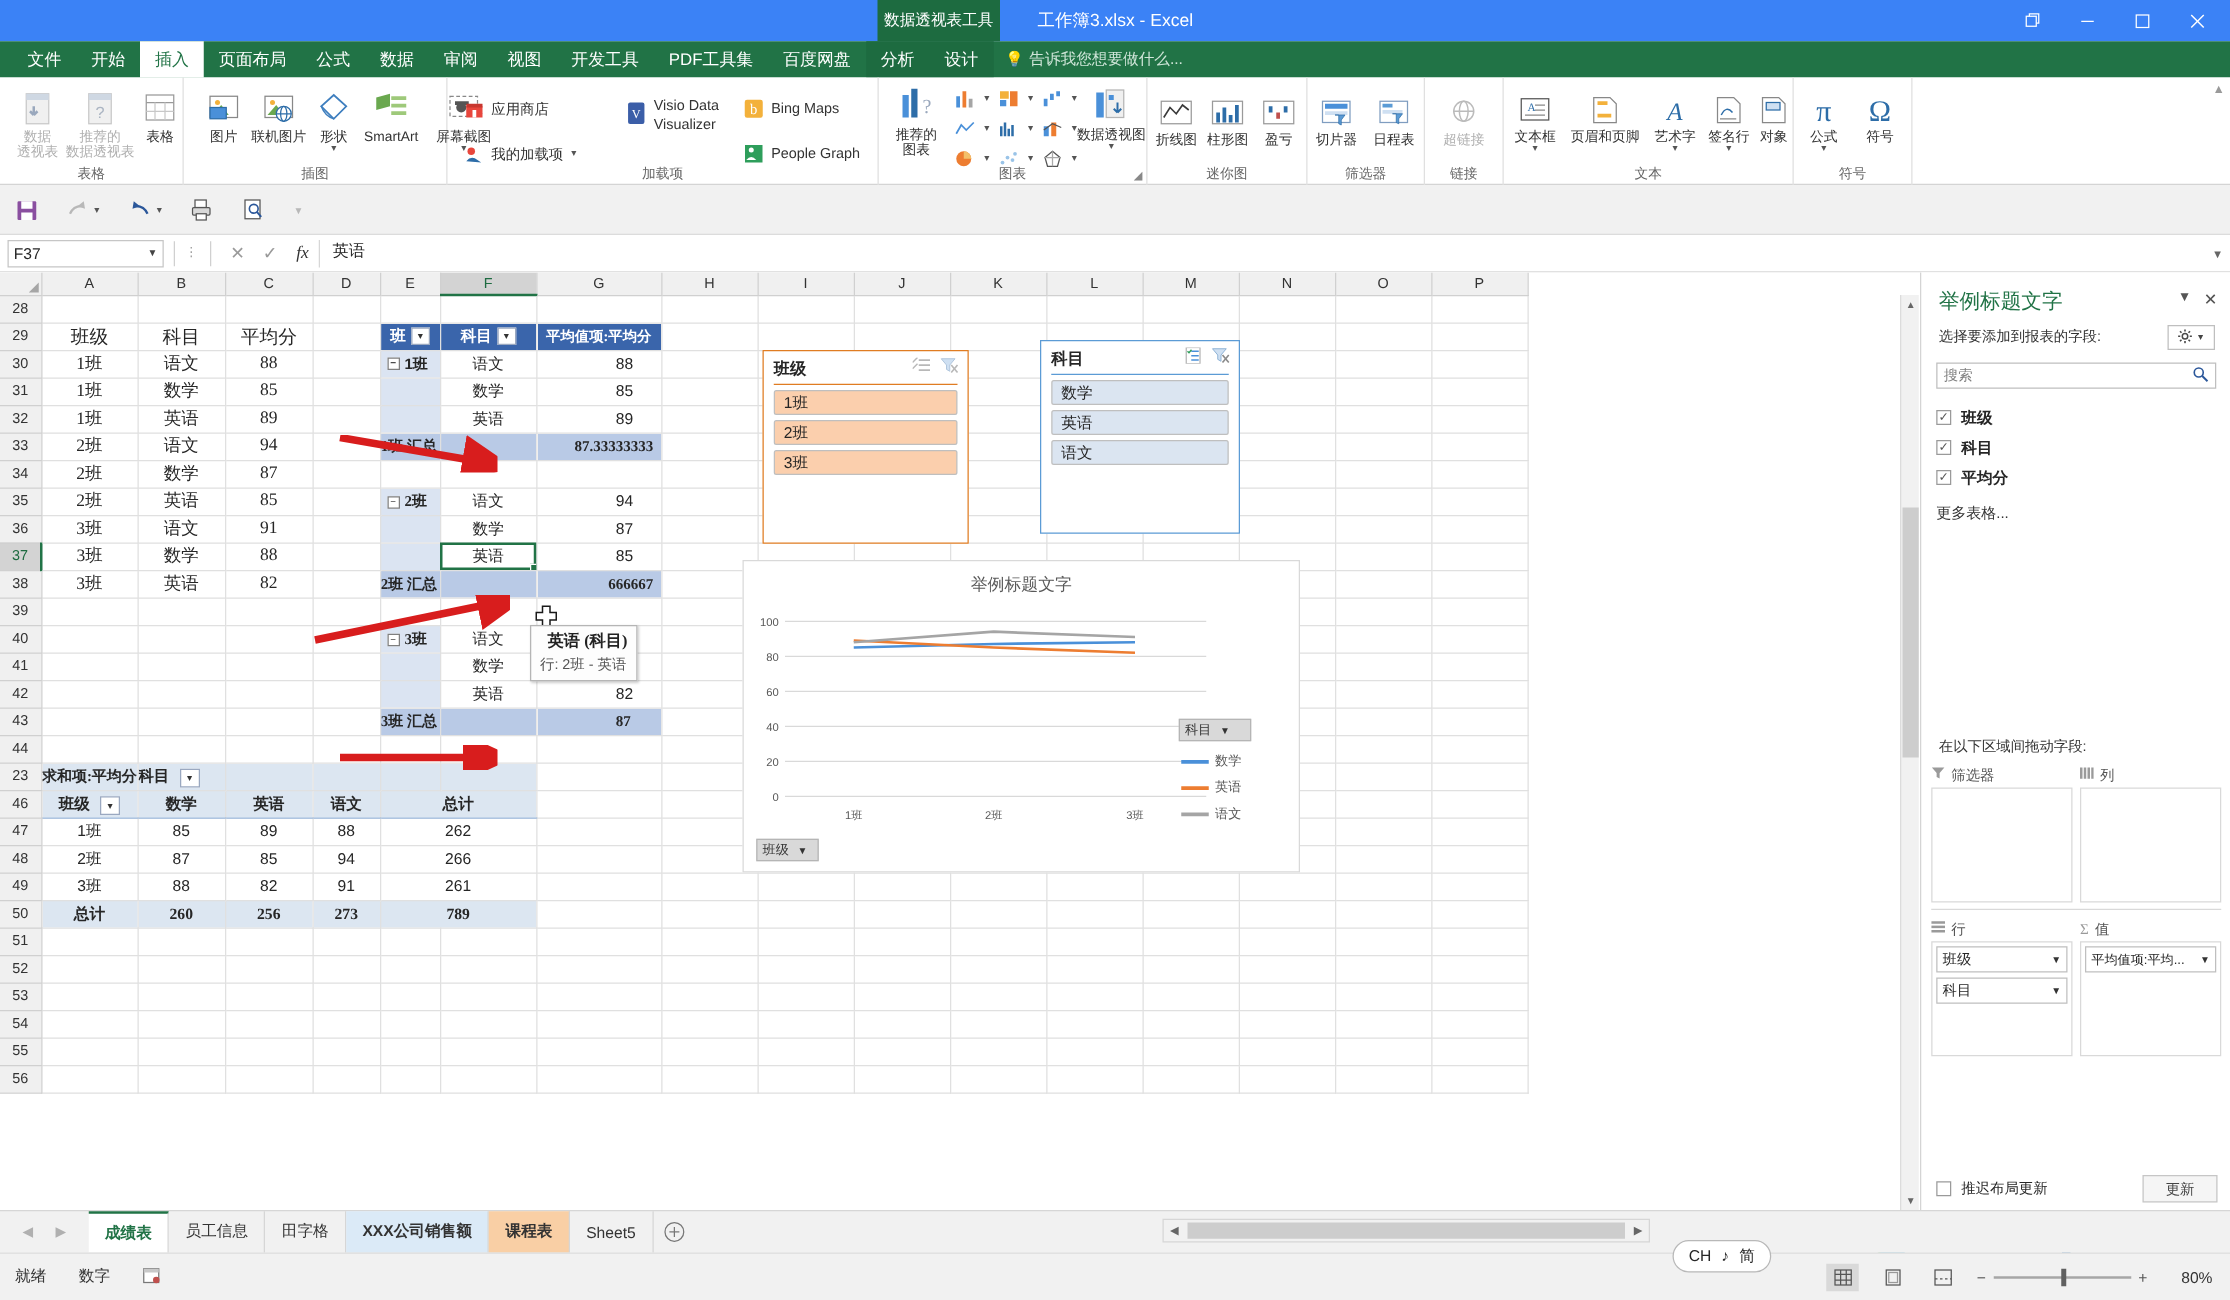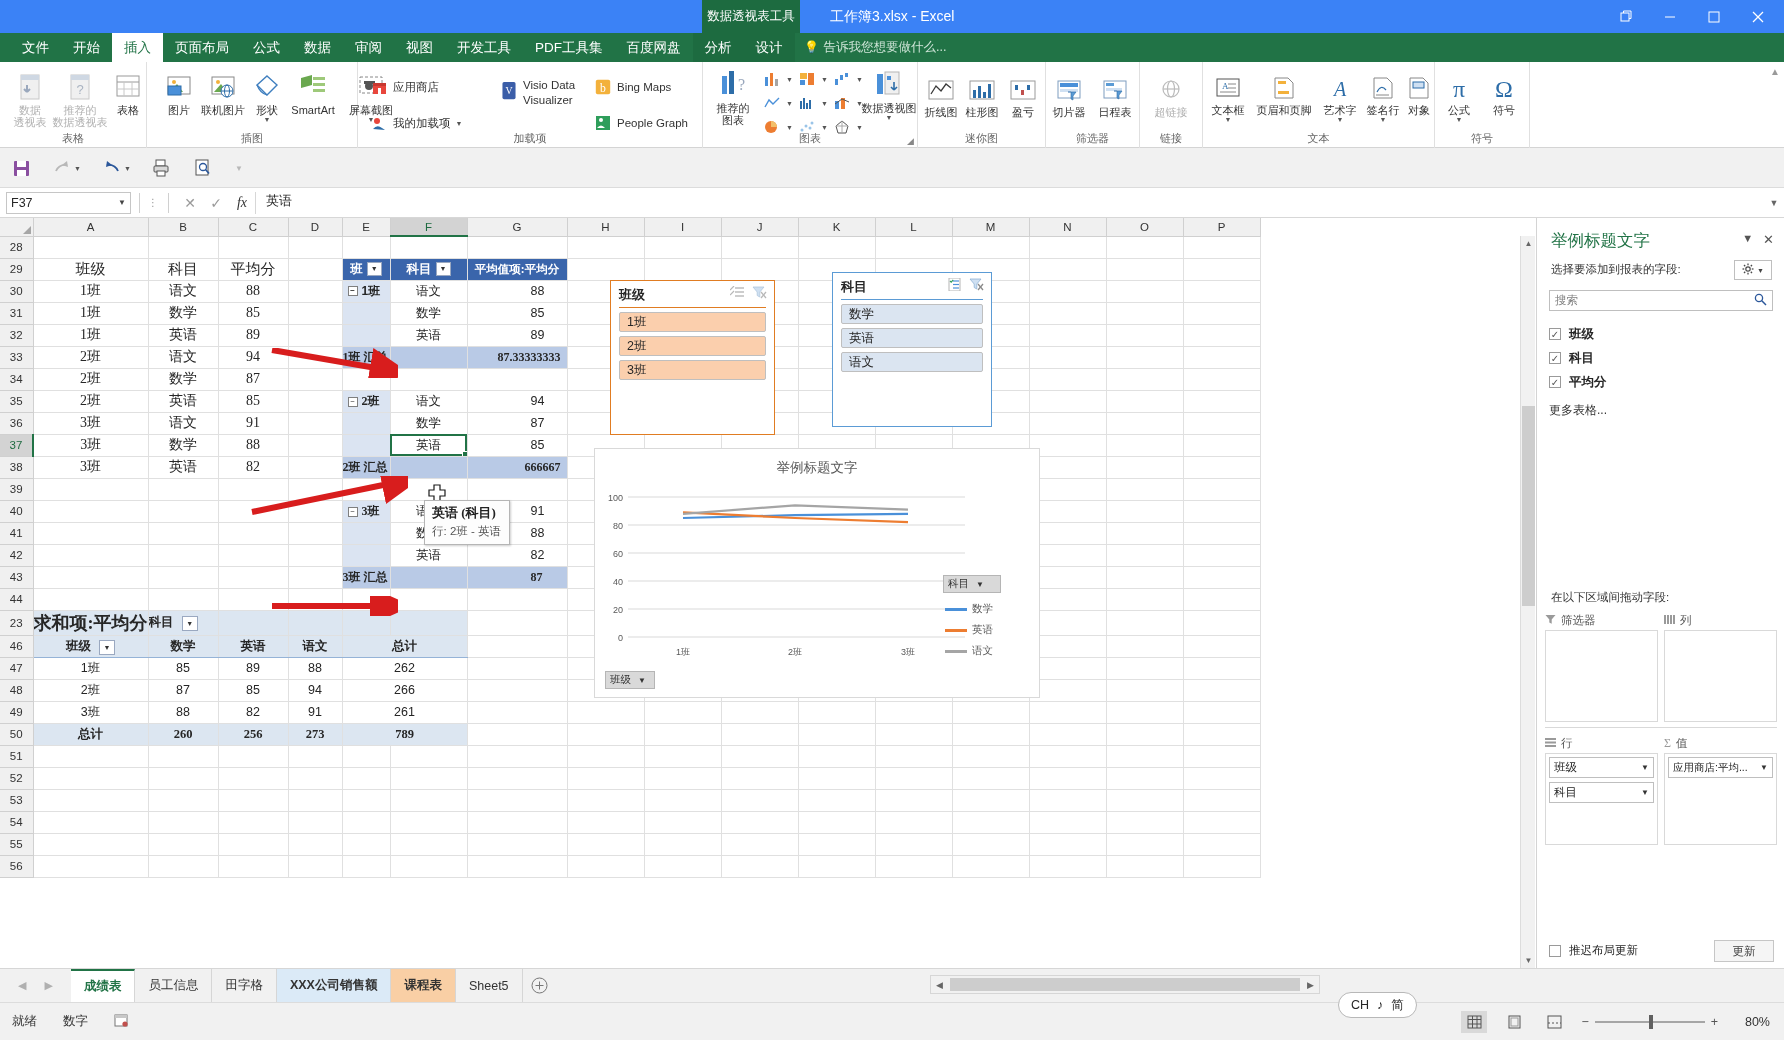--- a/index.html
+++ b/index.html
@@ -134,21 +134,21 @@
   .chartbox { position:absolute; background:#fff; border:1px solid #d9d9d9; }
   .chart-title { text-align:center; color:#595959; font-size:13.5px; padding-top:10px; }
   .chart-fld-btn { position:absolute; background:#d9d9d9; border:1px solid #b5b5b5; font-size:10.5px;
                    padding:1px 4px; display:flex; align-items:center; gap:7px; color:#333; }
   .legend-item { display:flex; align-items:center; gap:5px; font-size:10.5px; color:#595959; margin-top:7px; }
   .legend-line { width:22px; height:3px; }
 
   
   .tooltip { position:absolute; background:#fdfdfd; border:1px solid #b5b5b5; padding:3px 7px 5px 7px;
              box-shadow:1px 1px 2px rgba(0,0,0,.2); font-size:11.5px; z-index:40; }
-  .tooltip .t1 { font-weight:bold; color:#222; font-family:"Liberation Serif",serif; font-size:13px;}
+  .tooltip .t1 { font-weight:bold; color:#222; font-family:"Liberation Serif",serif; font-size:13px;text-align:right;}
   .tooltip .t2 { color:#555; margin-top:2px; }
 
   
   .arrow { position:absolute; z-index:35; }
 
   
   .xcursor { position:absolute; z-index:36; color:#fff; }
 
   
   .pane { position:absolute; right:0; top:218px; width:248px; height:750px; background:#fff;
@@ -1168,21 +1168,21 @@
             <td class="cell"></td>
             <td class="cell"></td>
         <td class="cell"></td>
             <td class="cell"></td>
             <td class="cell"></td>
             <td class="cell"></td>
       </tr>
 
       <tr style="height:22px">
         <td class="rowhdr">23</td>
-        <td class="cell pv2-title" style="font-size:18px">求和项:平均分</td>
+        <td class="cell pv2-title" style="font-size:12px">求和项:平均分</td>
         <td class="cell pv2-title">
           <span>科目</span>
           <span class="pv2-dropbox">▼</span>
         </td>
         <td class="cell pv2-title"></td>
         <td class="cell pv2-title"></td>
         <td class="cell pv2-title"></td>
         <td class="cell pv2-title"></td>
         <td class="cell"></td>
             <td class="cell"></td>
@@ -1662,21 +1662,21 @@
             </div>
           </div>
         </div>
         <div class="area">
           <div class="area-hd">
             <span style="font-family:'Liberation Serif',serif;color:#9a9a9a;font-size:12px">Σ</span>
             <span>值</span>
           </div>
           <div class="area-body">
             <div class="fld-pill">
-              <span class="nm" style="font-size:10.5px">应用商店:平均...</span>
+              <span class="nm" style="font-size:10.5px">平均值项:平均...</span>
               <span class="cr">▼</span>
             </div>
           </div>
         </div>
       </div>
     </div>
 
     <div class="pane-foot">
       <span class="cbx"></span>
       <span>推迟布局更新</span>

